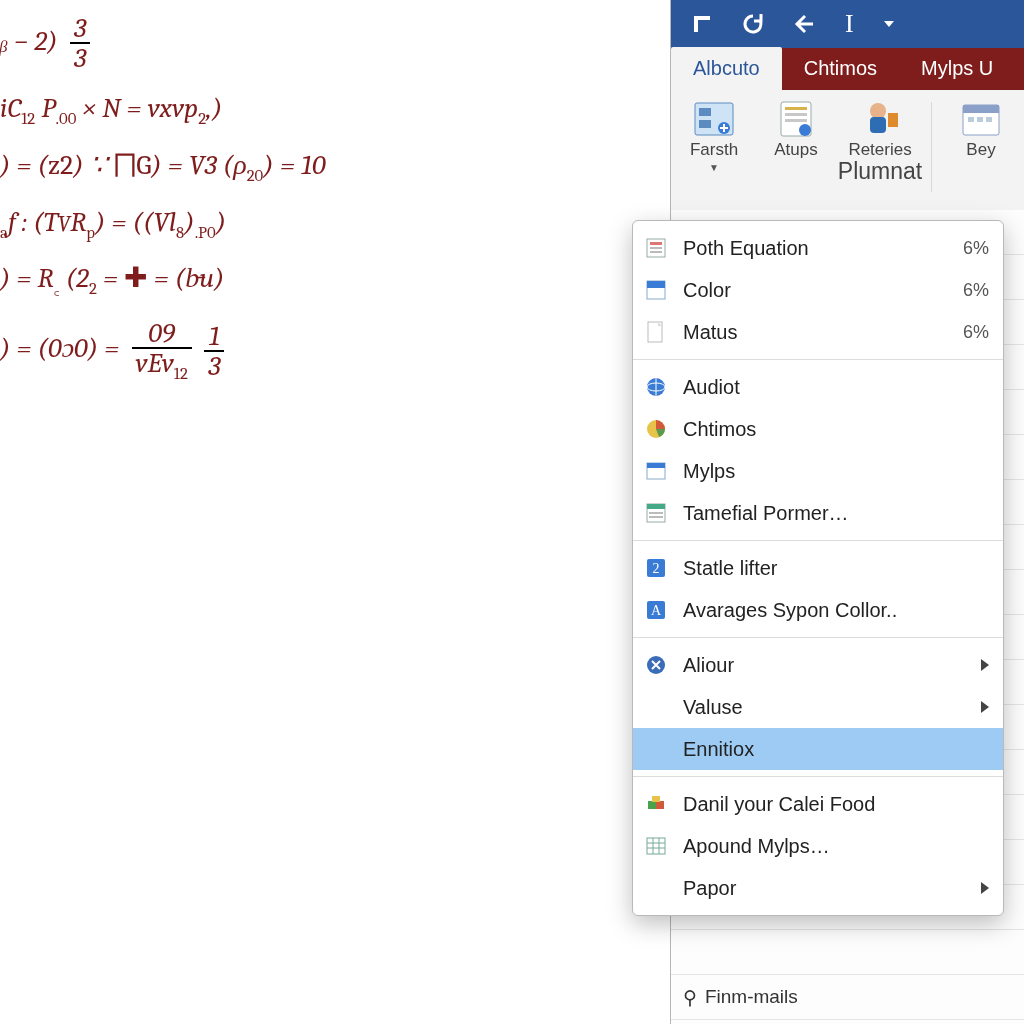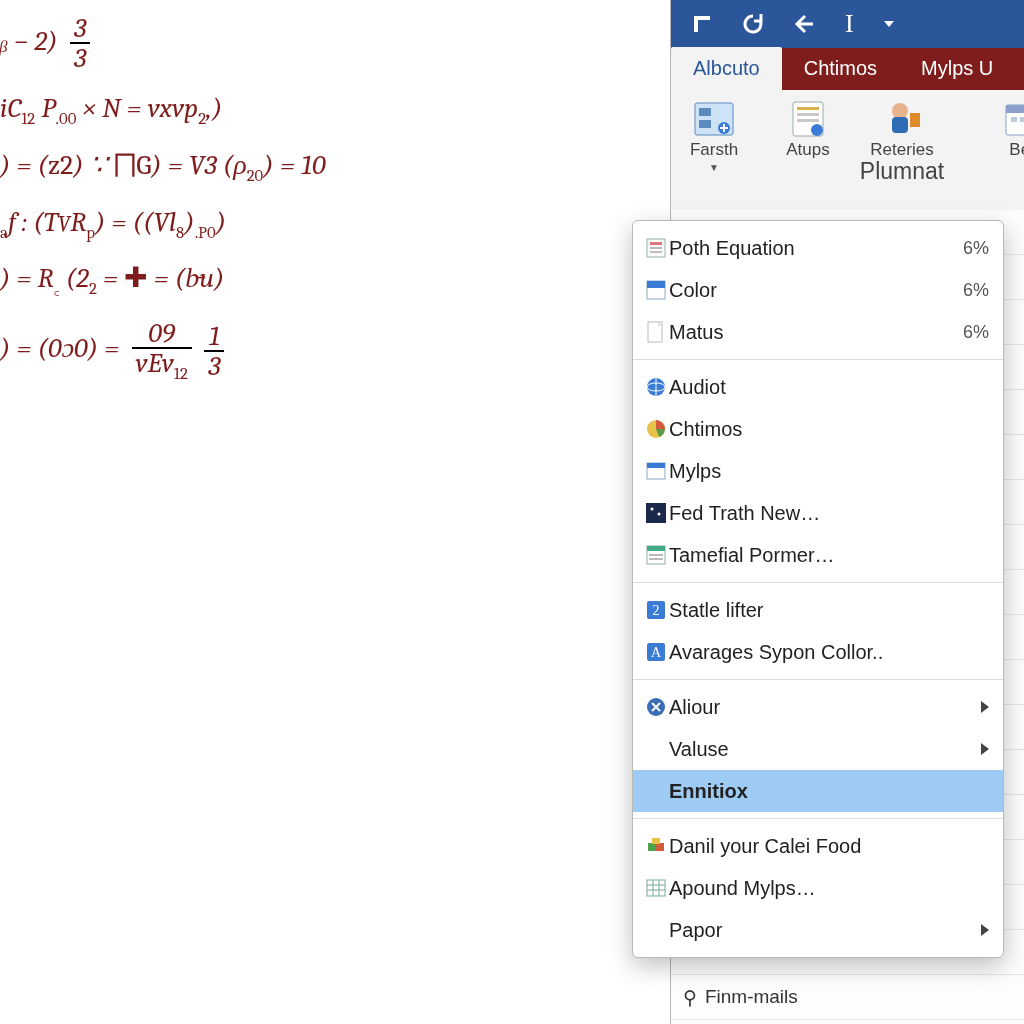--- a/index.html
+++ b/index.html
@@ -13,40 +13,40 @@
   sub{font-size:60%;font-style:normal;}
   .row .up{font-style:normal;}
 
   
   .ribbon{position:absolute;left:670px;top:0;right:0;height:210px;background:#fff;border-left:1px solid #b6b6b6;}
   .titlebar{height:48px;background:#2b579a;display:flex;align-items:center;gap:28px;padding:0 20px;color:#fff;}
   .titlebar svg{display:block}
   .tabs{height:42px;display:flex;align-items:flex-end;background:#7f1d1d;}
   .tab{padding:10px 22px 10px 22px;font-size:20px;color:#fff;cursor:default;}
   .tab.active{background:#f3f3f3;color:#2b579a;border-top-left-radius:2px;border-top-right-radius:2px;}
-  .groups{height:120px;background:#f3f3f3;border-bottom:1px solid #d0d0d0;display:flex;align-items:flex-start;padding:8px 6px 0 6px;gap:20px;}
+  .groups{height:120px;background:#f3f3f3;border-bottom:1px solid #d0d0d0;display:flex;align-items:flex-start;padding:8px 6px 0 6px;gap:8px;}
   .grp{display:flex;flex-direction:column;align-items:center;min-width:74px;}
   .grp .ic{width:48px;height:42px;display:flex;align-items:center;justify-content:center;}
   .grp .lbl{font-size:17px;color:#444;white-space:nowrap;}
   .grp .sub{font-size:23px;color:#444;margin-top:-2px;}
   .grp .caret{font-size:10px;color:#555;margin-top:2px;}
   .sep{width:1px;background:#d8d8d8;height:90px;margin:4px 4px 0 4px;}
 
   
   .panel{position:absolute;left:670px;top:210px;right:0;bottom:0;background:#fdfdfd;border-left:1px solid #b6b6b6;font-size:19px;color:#333;}
   .panel .cell{height:44px;border-bottom:1px solid #e5e5e5;padding:0 12px;display:flex;align-items:center;white-space:nowrap;overflow:hidden;}
   .panel .obs{color:#777;}
 
   
   .menu{position:absolute;left:632px;top:220px;width:370px;background:#fff;border:1px solid #b9b9b9;border-radius:6px;box-shadow:0 8px 24px rgba(0,0,0,.25);padding:6px 0;font-size:20px;color:#222;}
-  .menu .item{display:flex;align-items:center;height:42px;padding:0 14px 0 10px;cursor:default;}
+  .menu .item{display:flex;align-items:center;height:42px;padding:0 14px 0 10px;gap:14px;cursor:default;}
   .menu .item .ic{width:26px;height:26px;flex:0 0 26px;display:flex;align-items:center;justify-content:center;}
   .menu .item .txt{flex:1 1 auto;white-space:nowrap;overflow:hidden;text-overflow:ellipsis;}
   .menu .item .aux{color:#555;font-size:18px;}
-  .menu .item.hl{background:#9ecbf3;font-weight:bold;}
+  .menu .item.hl{background:#9ecbf3;}
   .menu hr{border:none;border-top:1px solid #dcdcdc;margin:6px 0;}
   .tri{width:0;height:0;border-top:6px solid transparent;border-bottom:6px solid transparent;border-left:8px solid #444;}
 </style>
 </head>
 <body>
 
 <div class="doc">
   <div class="math">
     <div class="row">
       <span>ᵦ&nbsp;−&nbsp;2)&nbsp;</span>
@@ -242,30 +242,20 @@
         <svg width="22" height="22">
           <rect x="2" y="3" width="18" height="16" fill="#fff" stroke="#8ac"></rect>
           <rect x="2" y="3" width="18" height="5" fill="#3a7bd5"></rect>
         </svg>
       </span>
     <span class="txt">Mylps</span>
   </div>
   <div class="item">
     <span class="ic">
         <svg width="22" height="22">
-          <rect x="1" y="1" width="20" height="20" fill="#1b2a4a"></rect>
-          <circle cx="7" cy="7" r="1.5" fill="#fff"></circle>
-          <circle cx="14" cy="12" r="1.5" fill="#fff"></circle>
-        </svg>
-      </span>
-    <span class="txt">Fed Trath New…</span>
-  </div>
-  <div class="item">
-    <span class="ic">
-        <svg width="22" height="22">
           <rect x="2" y="2" width="18" height="18" fill="#fff" stroke="#9aa"></rect>
           <rect x="2" y="2" width="18" height="5" fill="#4a8"></rect>
           <rect x="4" y="10" width="14" height="2" fill="#bbb"></rect>
           <rect x="4" y="14" width="14" height="2" fill="#bbb"></rect>
         </svg>
       </span>
     <span class="txt">Tamefial Pormer…</span>
   </div>
   <hr>
 

